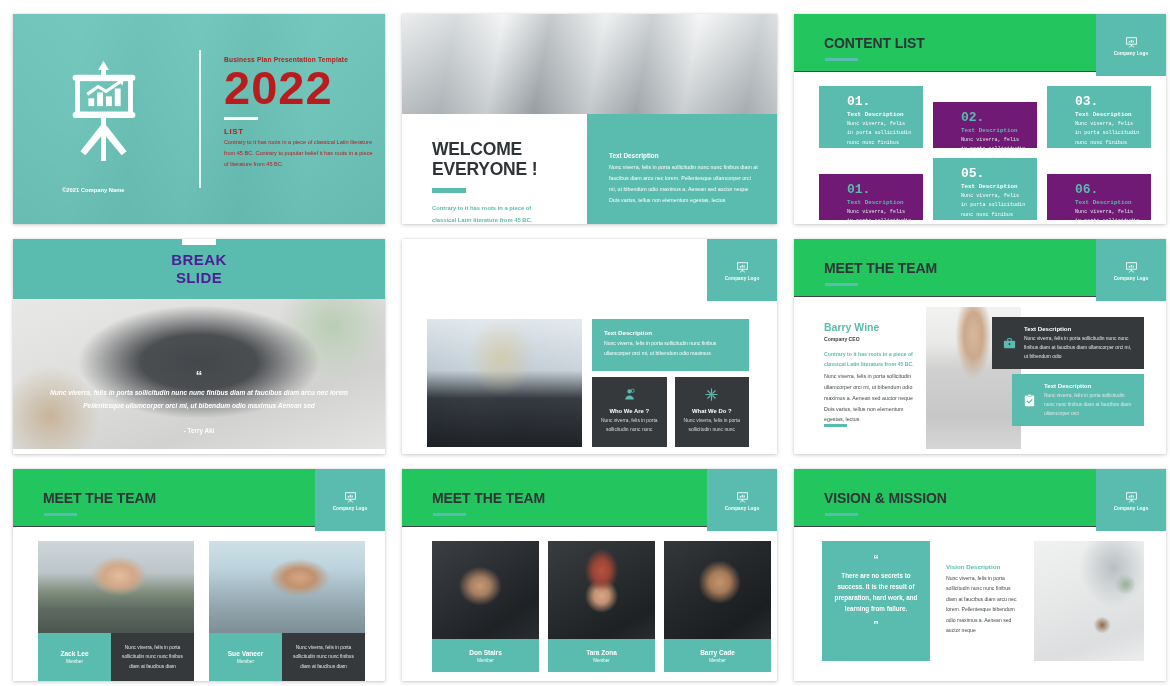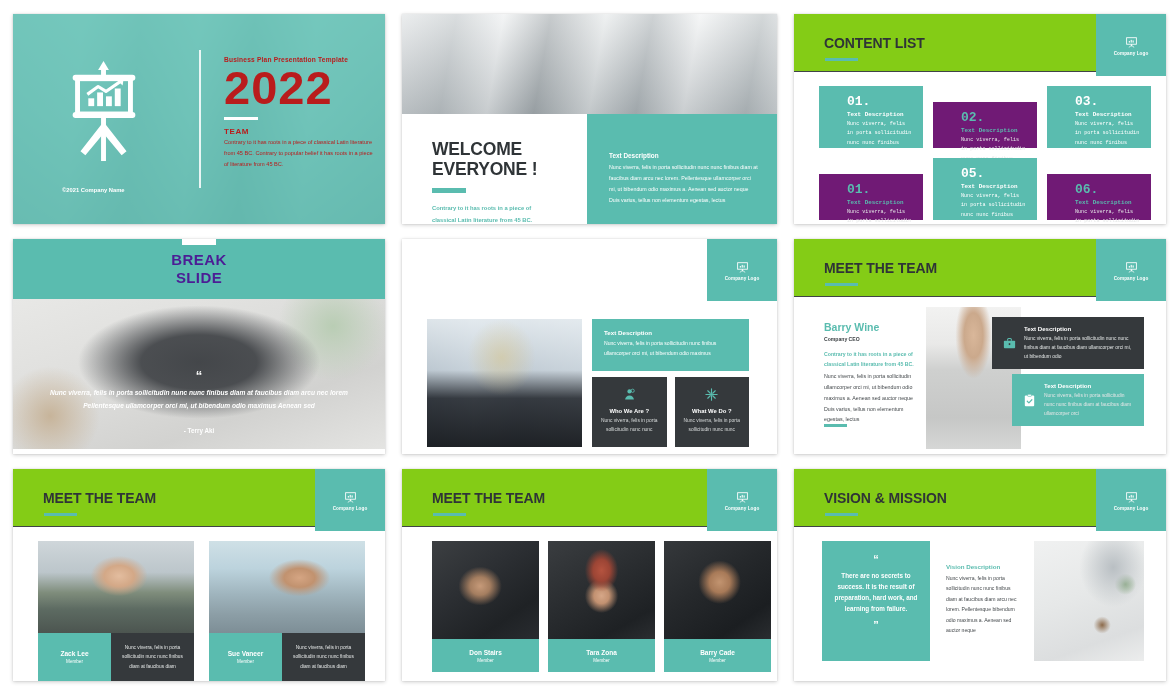--- a/index.html
+++ b/index.html
@@ -106,21 +106,21 @@
   .s2-teal { position:absolute; left:185px; top:100px; width:190px; height:110px; background:#5ABCAF; }
   .s2-left { position:absolute; left:30px; top:126px; }
   .s2-title { font-size:17.5px; font-weight:bold; color:#2f3437; line-height:1.12; letter-spacing:-.2px; }
   .s2-rule { width:34px; height:5px; background:#5ABCAF; margin:9px 0 10px; }
   .s2-lead { font-size:5.8px; font-weight:bold; color:#5ABCAF; line-height:2.0; max-width:115px; }
   .s2-tbox { position:absolute; left:207px; top:138px; width:150px; color:#fff; }
   .s2-tbox h4 { font-size:6.4px; font-weight:bold; margin-bottom:3px; }
   .s2-tbox p { font-size:5.3px; line-height:2.05; }
 
   
-  .hdr { position:absolute; left:0; top:0; right:0; height:58px; background:#84cc16; border-bottom:1.6px solid #3f4447; }
+  .hdr { position:absolute; left:0; top:0; right:0; height:58px; background:#22c55e; border-bottom:1.6px solid #3f4447; }
   .hdr-title { position:absolute; left:30px; top:21px; font-size:14px; font-weight:bold; color:#2f3437; letter-spacing:-.1px; }
   .hdr-rule { position:absolute; left:31px; top:44px; width:33px; height:3.4px; background:#5ABCAF; }
   .logo { position:absolute; right:0; top:0; width:70px; height:62px; background:#5ABCAF; display:flex; flex-direction:column; align-items:center; justify-content:center; gap:3px; }
   .logo-label { font-size:4.6px; color:#fff; font-weight:bold; letter-spacing:.1px; }
 
   
   .cl-grid { position:absolute; left:25px; top:72px; display:grid; grid-template-columns:repeat(3,104px); grid-template-rows:62px 62px; gap:10px 10px; }
   .cl-card { padding:9px 9px 0 28px;font-family:Liberation Mono, monospace; }
   .cl-card.teal { background:#5ABCAF; }
   .cl-card.dark { background:#701a75;margin-top:16px; }
@@ -215,21 +215,21 @@
         <path d="M49.5 0 L55 9 L44 9 Z" fill="#fff"></path>
         <rect x="47" y="58" width="5" height="44" fill="#fff"></rect>
         <path d="M49.5 62 L26 92 L31 96 L49.5 74 L68 96 L73 92 Z" fill="#fff"></path>
       </svg>
     </div>
     <div class="s1-divider"></div>
     <div class="s1-right">
       <div class="s1-sub">Business Plan Presentation Template</div>
       <div class="s1-year">2022</div>
       <div class="s1-rule"></div>
-      <div class="s1-formi">TEAM</div>
+      <div class="s1-formi">LIST</div>
       <div class="s1-body">Contrary to it has roots in a piece of classical Latin literature from 45 BC. Contrary to popular belief it has roots in a piece of literature from 45 BC.</div>
     </div>
     <div class="s1-copy">©2021 Company Name</div>
   </div>
 
   <div class="slide s2">
     <div class="photo ph-office2 s2-photo"></div>
     <div class="s2-teal"></div>
     <div class="s2-left">
       <div class="s2-title">WELCOME</div>

